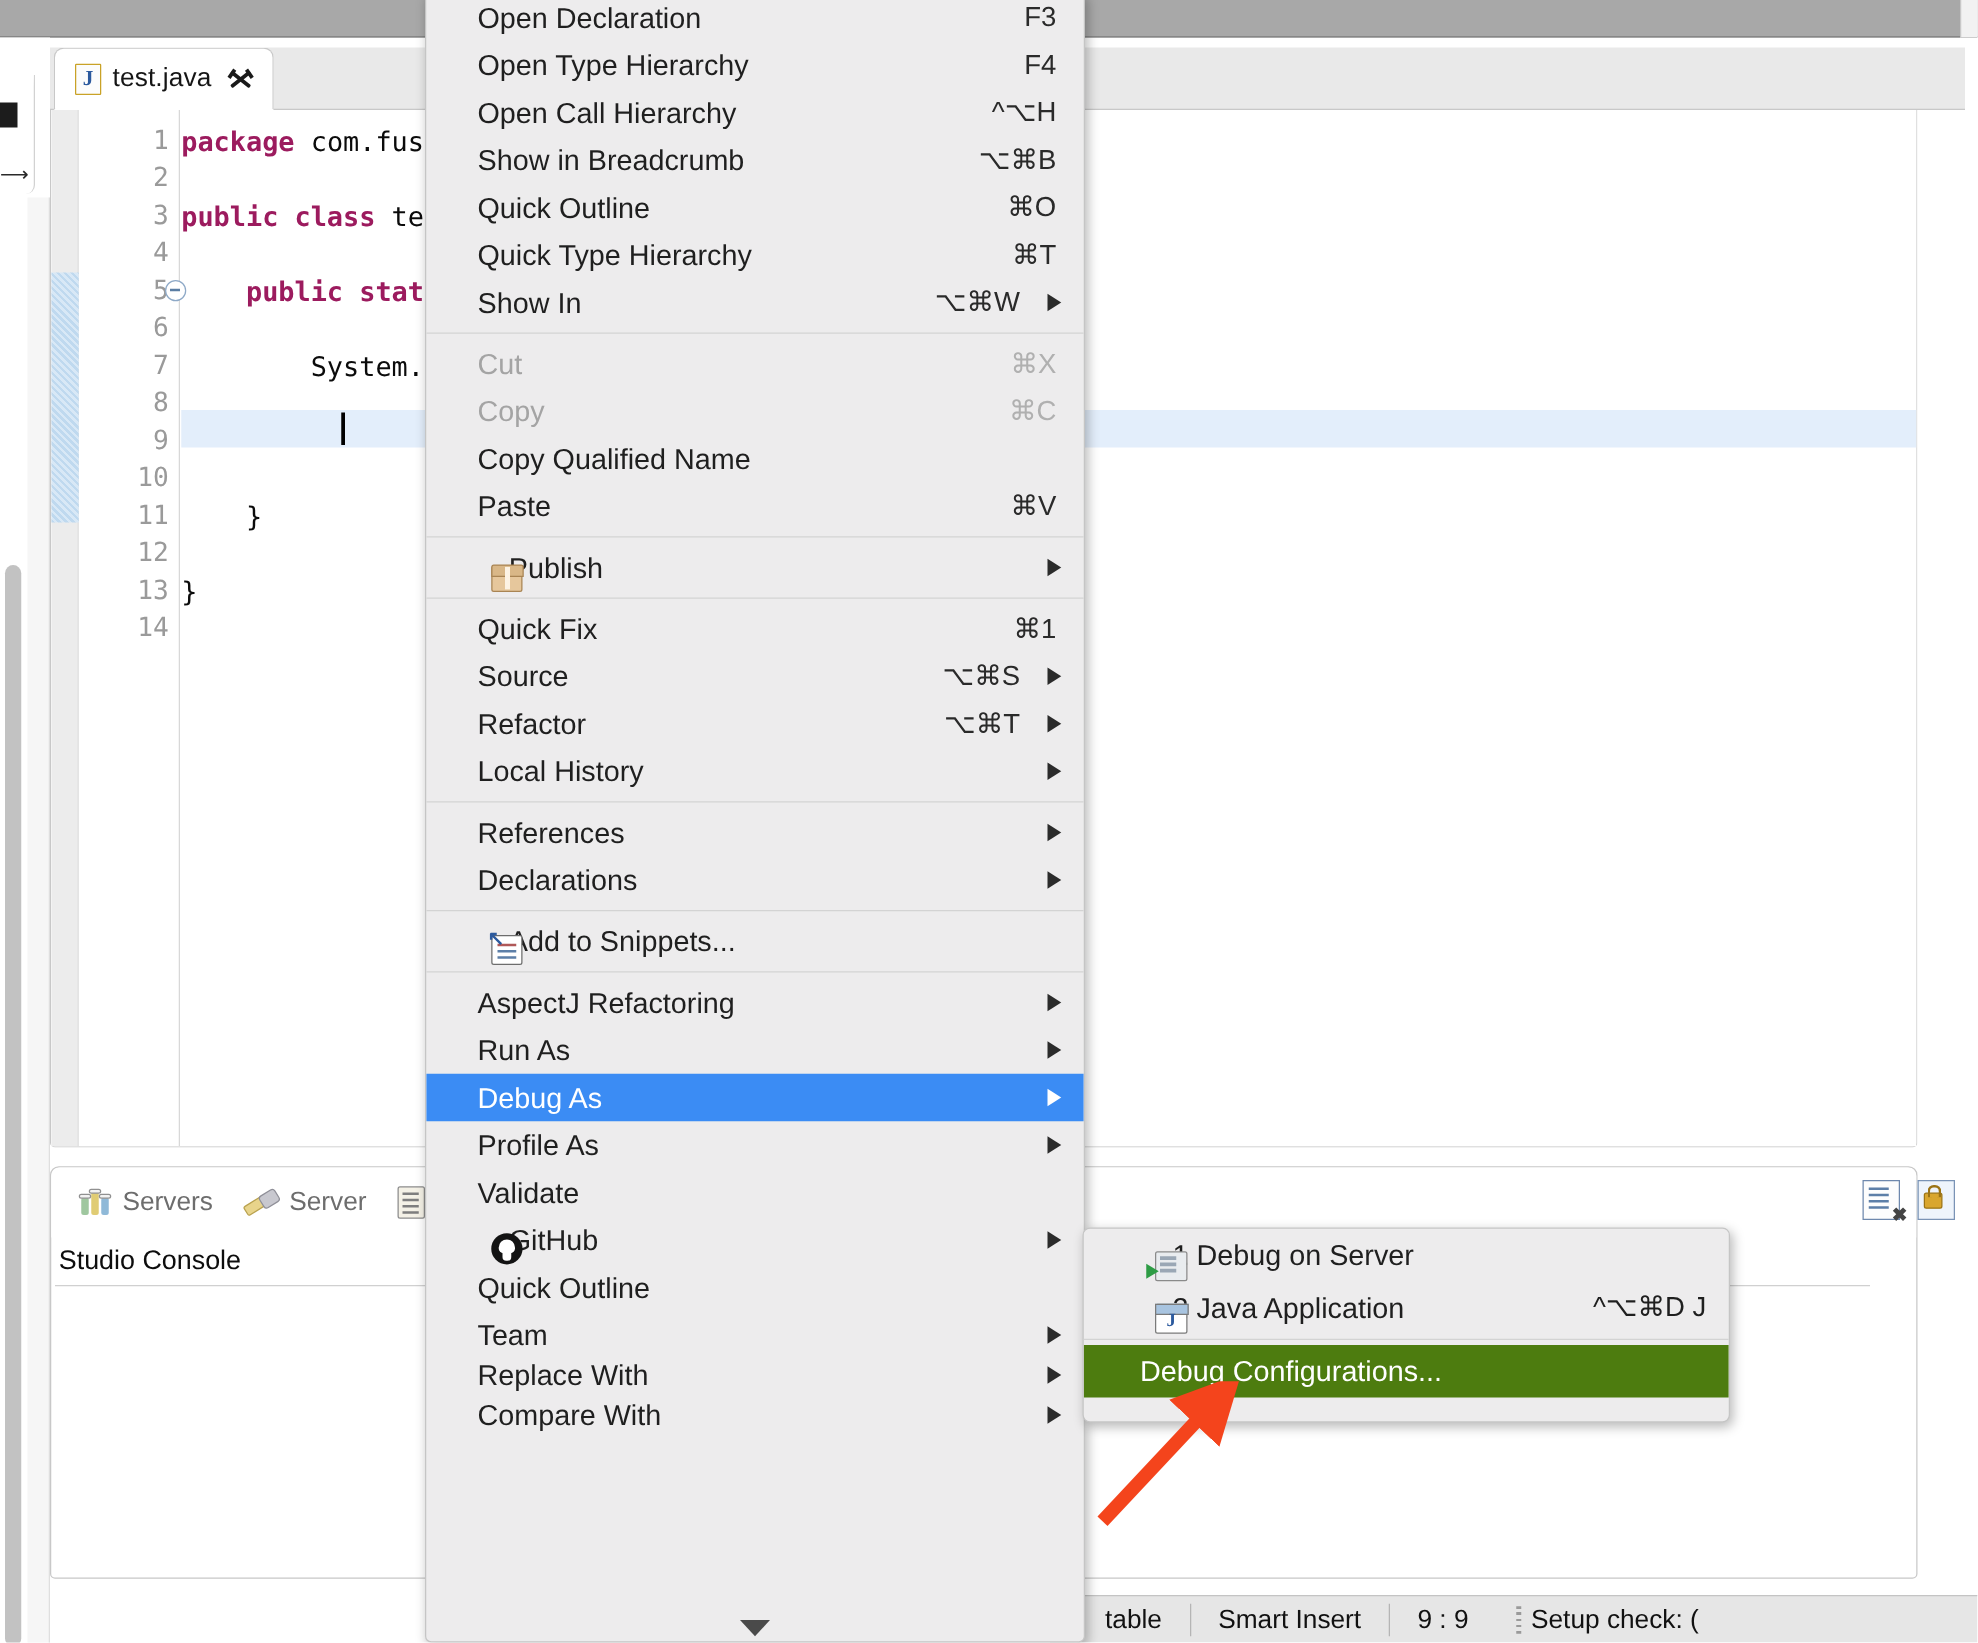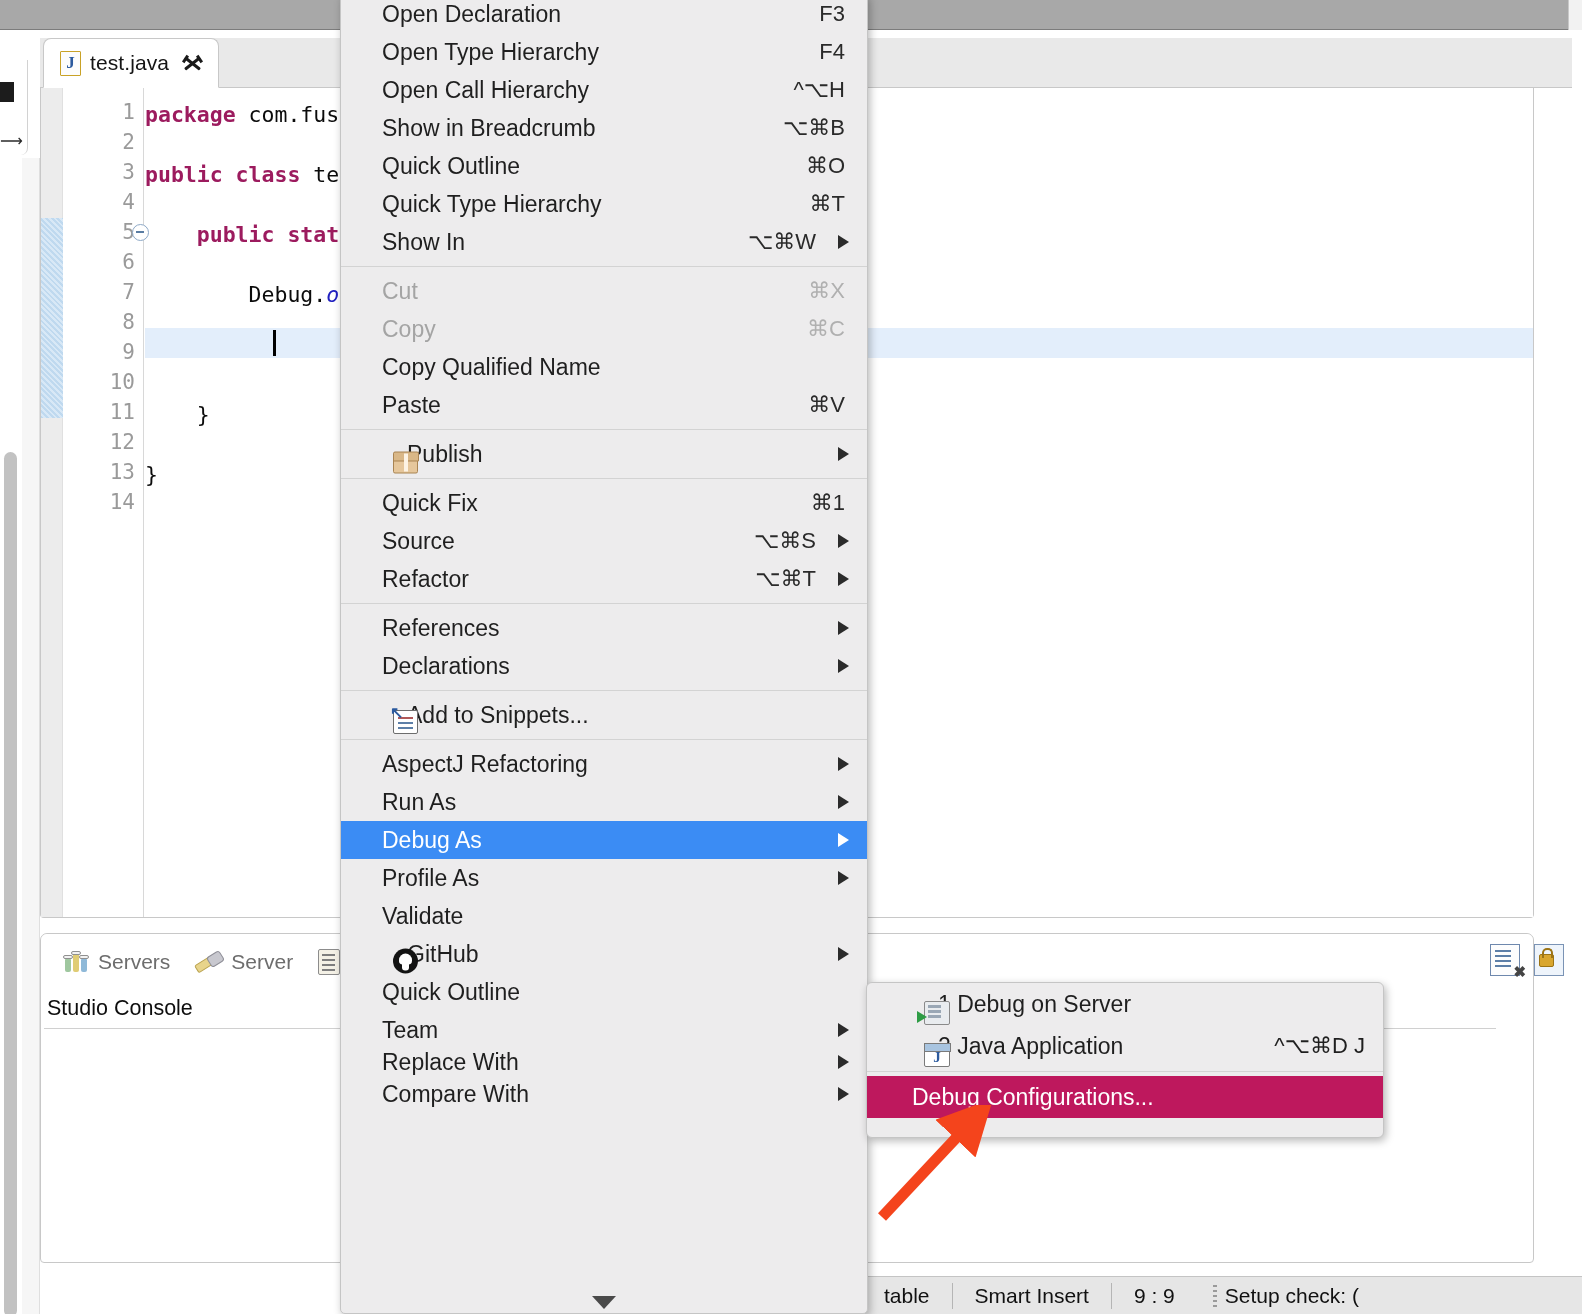--- a/index.html
+++ b/index.html
@@ -351,21 +351,21 @@
     box-shadow: 2px 3px 9px rgba(0,0,0,.28);
     border-radius: 6px;
     overflow: hidden;
   }
   .smi {
     position: relative; height: 42px;
     display: flex; align-items: center;
     padding-left: 45px; padding-right: 18px;
     font-size: 23px; color: #1f1f1f;
   }
-  .smi.selected { background: #be185d; color: #ffffff; }
+  .smi.selected { background: #4d7c0f; color: #ffffff; }
   .smi-accel { margin-left: auto; font-size: 22px; white-space: nowrap; }
   .smi-icon { position: absolute; left: 12px; top: 50%; transform: translateY(-50%); }
   .smi-sep { height: 1px; background: #d3d3d3; margin: 4px 0; }
 
   .ico-dbgserver {
     width: 26px; height: 24px; position: relative;
     background: #e9ecef; border: 1.5px solid #8a8a8a; border-radius: 2px;
   }
   .ico-dbgserver::before {
     content:""; position:absolute; left:3px; top:3px; width:13px; height:3px;
@@ -440,21 +440,21 @@
         <div class="gutter-num" style="top: 402px;">14</div>
       </div>
     <div class="cur-line-hl" style="top:240px"></div>
     <div class="code-lines" id="codelines">
         <div class="code-line" style="top: 12px;"><span class="kw">package </span><span>com.fusi</span></div>
         <div class="code-line" style="top: 42px;"></div>
         <div class="code-line" style="top: 72px;"><span class="kw">public class </span><span>tes</span></div>
         <div class="code-line" style="top: 102px;"></div>
         <div class="code-line" style="top: 132px;"><span class="kw">    public stati</span></div>
         <div class="code-line" style="top: 162px;"></div>
-        <div class="code-line" style="top: 192px;"><span>        Debug.</span><span class="fld">o</span></div>
+        <div class="code-line" style="top: 192px;"><span>        System.</span><span class="fld">o</span></div>
         <div class="code-line" style="top: 222px;"></div>
         <div class="code-line" style="top: 252px;"></div>
         <div class="code-line" style="top: 282px;"></div>
         <div class="code-line" style="top: 312px;"><span>    }</span></div>
         <div class="code-line" style="top: 342px;"></div>
         <div class="code-line" style="top: 372px;"><span>}</span></div>
         <div class="code-line" style="top: 402px;"></div>
       </div>
     <div class="caret" style="left:232px; top:242px"></div>
   </div>
@@ -558,20 +558,24 @@
       <div class="mi">
         <span class="mi-label">Source</span>
         <span class="mi-accel">⌥⌘S</span>
         <span class="mi-arrow"></span>
       </div>
       <div class="mi">
         <span class="mi-label">Refactor</span>
         <span class="mi-accel">⌥⌘T</span>
         <span class="mi-arrow"></span>
       </div>
+      <div class="mi">
+        <span class="mi-label">Local History</span>
+        <span class="mi-arrow" style="margin-left: auto;"></span>
+      </div>
       <div class="mi-sep"></div>
       <div class="mi">
         <span class="mi-label">References</span>
         <span class="mi-arrow" style="margin-left: auto;"></span>
       </div>
       <div class="mi">
         <span class="mi-label">Declarations</span>
         <span class="mi-arrow" style="margin-left: auto;"></span>
       </div>
       <div class="mi-sep"></div>

